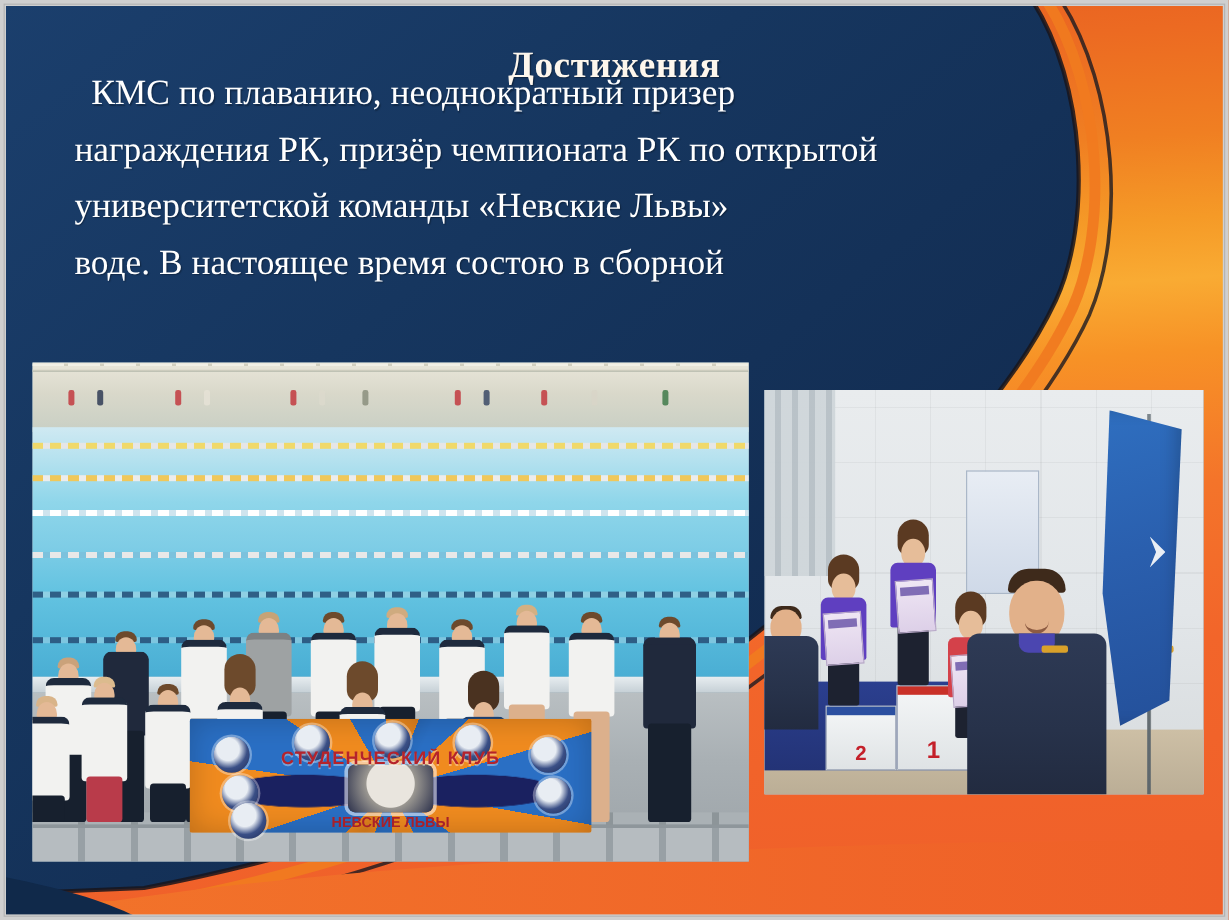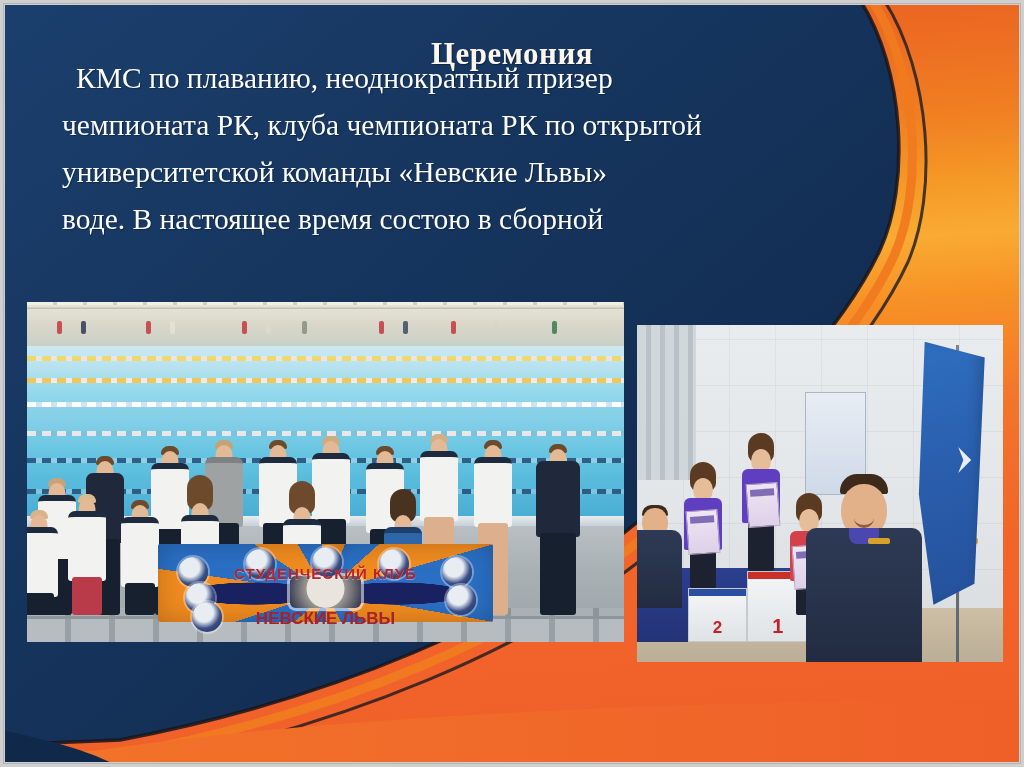--- a/index.html
+++ b/index.html
@@ -102,21 +102,21 @@
     position: absolute;
     z-index: 40;
     overflow: hidden;
     background: #9fb6c4;
   }
 
   .photo-pool {
     left: 27px;
     top: 302px;
     width: 597px;
-    height: 340px;
+    height: 416px;
   }
   .photo-podium {
     left: 637px;
     top: 325px;
     width: 366px;
     height: 337px;
   }
 
   .photo-inner {
     position: absolute;
@@ -266,21 +266,21 @@
     color: #b5232b;
     text-shadow: 0 1px 0 rgba(255,255,255,.35);
     white-space: nowrap;
     overflow: hidden;
   }
   .flag-text2 {
     position: absolute; left: 25%; top: 83%;
     width: 50%; text-align: center;
     font-family: "Liberation Sans", sans-serif;
     font-weight: bold;
-    font-size: 17px;
+    font-size: 12px;
     color: #a8202a;
     white-space: nowrap;
     overflow: hidden;
   }
   .flag-badge {
     position: absolute;
     width: 30px; height: 30px; border-radius: 50%;
     background: radial-gradient(circle at 40% 35%, #e8edf3 0 35%, #3a4f86 60%, #1d2a55 100%);
     box-shadow: 0 0 0 2px rgba(255,255,255,.35);
   }
@@ -478,25 +478,25 @@
                C 538,647 342,728 128,768" fill="none" stroke="#1b1a22" stroke-width="3" opacity="0.8"></path>
 
       <path d="M0,767 L1024,767 L1024,700
                C 700,700 300,716 70,755
                C 45,759 20,763 0,767 Z" fill="url(#botGrad)"></path>
 
       <path d="M0,730 C 60,742 90,752 120,767 L0,767 Z" fill="#10294a"></path>
     </svg>
   </div>
 
-  <h1 class="slide-title">Церемония</h1>
+  <h1 class="slide-title">Достижения</h1>
 
   <div class="body-text">
     <span class="ln indent"> КМС по плаванию, неоднократный призер</span>
-    <span class="ln">чемпионата РК, клуба чемпионата РК по открытой</span>
+    <span class="ln">награждения РК, призёр чемпионата РК по открытой</span>
     <span class="ln">университетской команды «Невские Львы»</span>
     <span class="ln">воде. В настоящее время состою в сборной</span>
   </div>
 
   <figure class="photo photo-pool" style="margin:0">
     <div class="photo-inner">
       <div class="pool-hall">
         <div class="hall-windows"></div>
         <div class="hall-deck"></div>
       </div>

